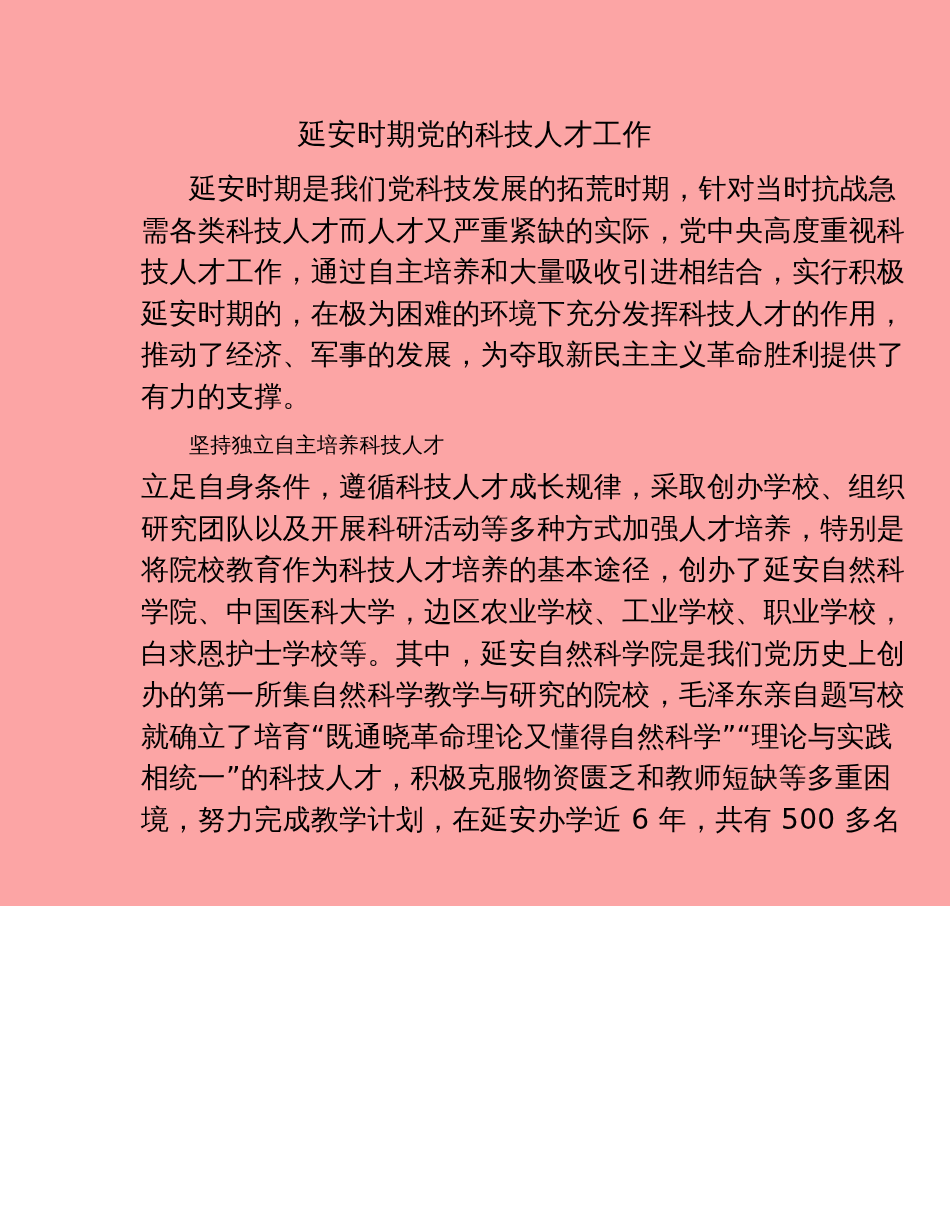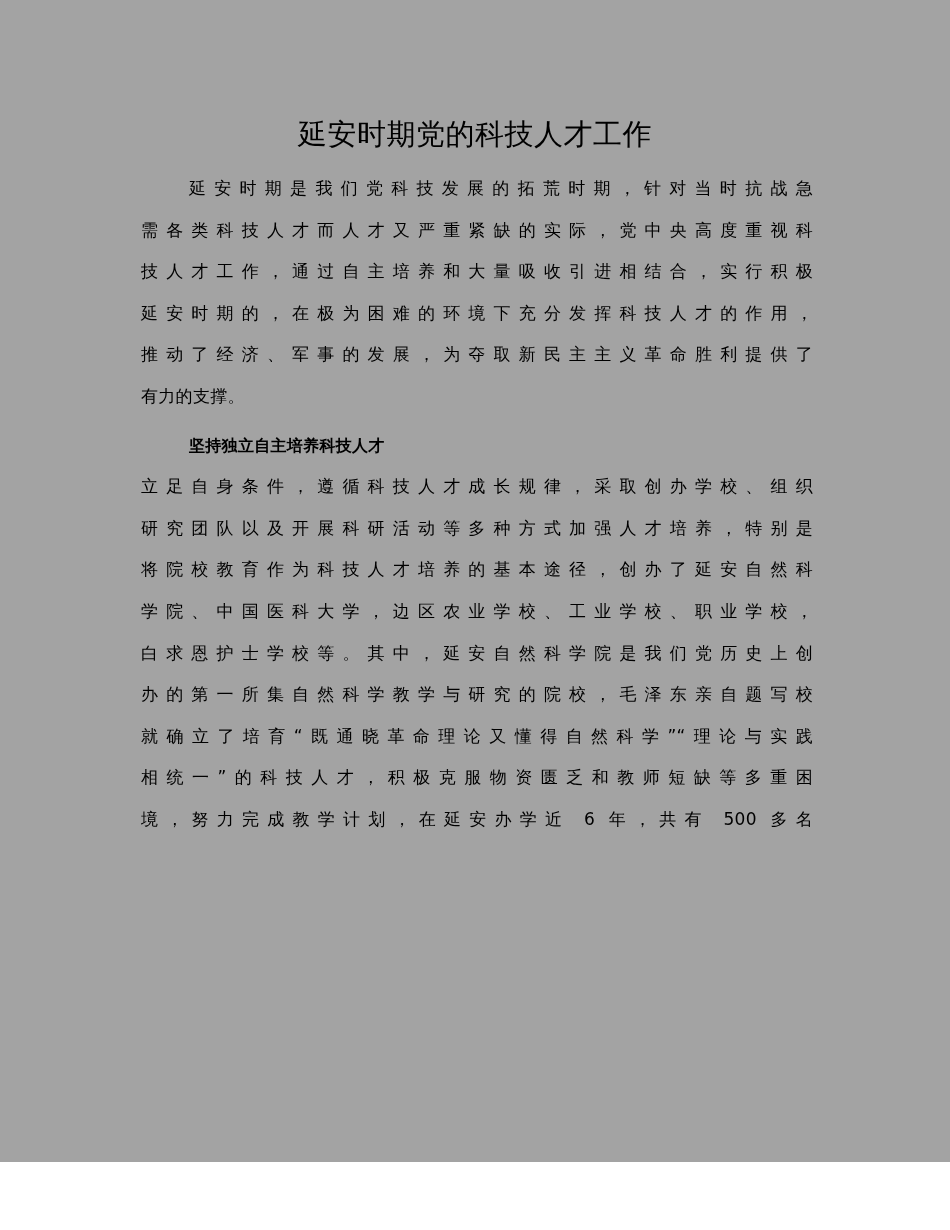--- a/index.html
+++ b/index.html
@@ -13,22 +13,22 @@
       position: relative;
       overflow: hidden;
       font-family: "DejaVu Sans", sans-serif;
       color: #000000;
     }
     .page {
       position: absolute;
       left: 0;
       top: 0;
       width: 950px;
-      height: 1162px;
-      background: #a3a3a3;
+      height: 906px;
+      background: #fca5a5;
     }
     .title {
       position: absolute;
       top: 112px;
       left: 0;
       width: 950px;
       text-align: center;
       font-size: 29px;
       line-height: 44px;
       letter-spacing: 0.5px;
@@ -36,34 +36,33 @@
       font-weight: normal;
     }
     .content {
       position: absolute;
       left: 141px;
       top: 168px;
       width: 672px;
     }
     .para {
       margin: 0;
-      font-size: 17px;
+      font-size: 28px;
       line-height: 41.6px;
       text-indent: 48px;
       text-align: justify;
       text-justify: inter-character;
       letter-spacing: 0.3px;
     }
     .heading-para {
       margin: 7px 0 0 0;
-      font-size: 16px;
+      font-size: 21px;
       line-height: 41.6px;
       text-indent: 48px;
       letter-spacing: 0.3px;
-      font-weight: bold;
     }
     .line {
       display: block;
       white-space: nowrap;
       text-align-last: justify;
     }
     .line.last {
       text-align-last: left;
     }
   </style>

